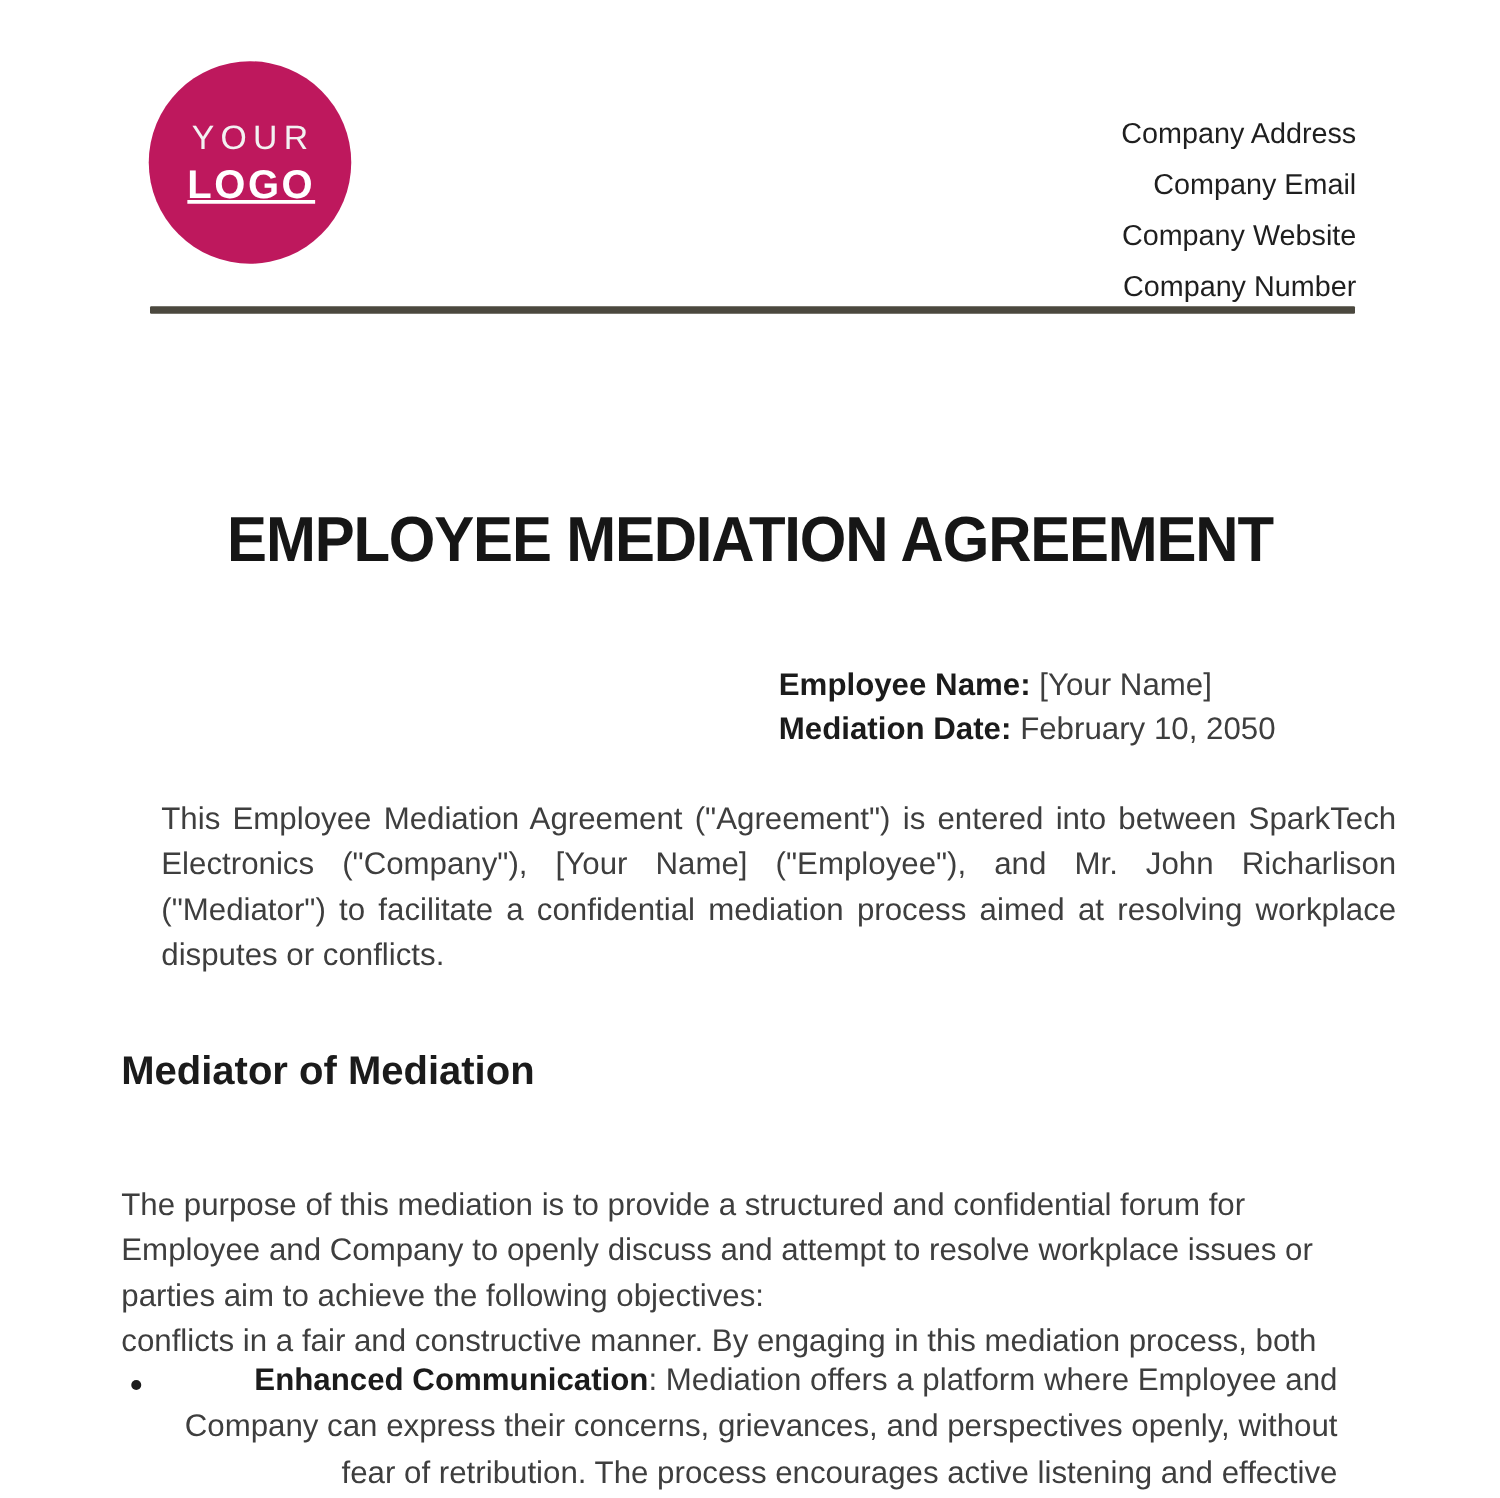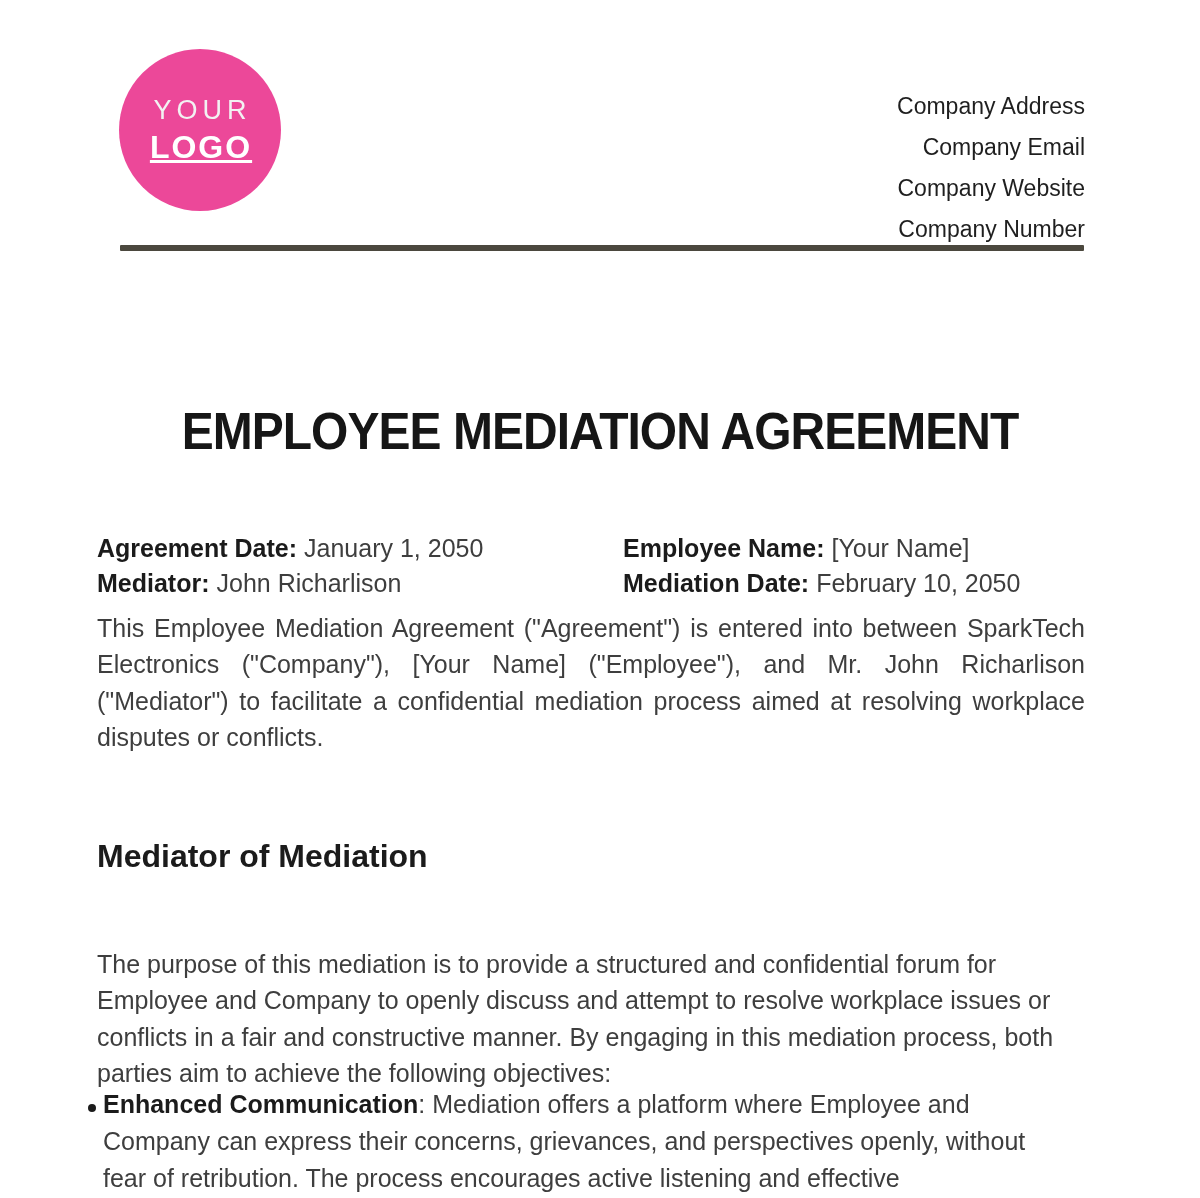--- a/index.html
+++ b/index.html
@@ -11,21 +11,21 @@
     overflow: hidden;
     font-family: "Liberation Sans", "DejaVu Sans", sans-serif;
   }
 
   
   .logo-circle {
     position: absolute;
     left: 119px; top: 49px;
     width: 162px; height: 162px;
     border-radius: 50%;
-    background: #ec4899;
+    background: #be185d;
     color: #ffffff;
     display: flex;
     flex-direction: column;
     align-items: center;
     justify-content: center;
     text-align: center;
   }
   .logo-your {
     font-size: 27px;
     font-weight: 400;
@@ -88,40 +88,41 @@
 
   
   .para {
     position: absolute;
     left: 97px;
     width: 988px;
     font-size: 25px;
     line-height: 36.4px;
     color: #3e3e3e;
   }
-  .intro-para { top: 610px; }
+  .intro-para { top: 637px; margin-left: 32px; }
   .intro-para > div { text-align: justify; text-align-last: justify; }
   .intro-para > div:last-child { text-align-last: left; }
   .body-para { top: 946px; }
 
   .section-heading {
     position: absolute;
     left: 97px; top: 836px;
     margin: 0;
     font-size: 32px;
     line-height: 40px;
     font-weight: 700;
     color: #1b1b1b;
   }
 
   
   .bullet-item {
     position: absolute;
-    left: 80px; top: 1086px;
+    left: 97px; top: 1086px;
     width: 973px;
+    text-align: right;
   }
   .bullet-dot {
     position: absolute;
     left: 8px; top: 18px;
     width: 8px; height: 8px;
     border-radius: 50%;
     background: #1b1b1b;
   }
   .bullet-text {
     margin-left: 23px;
@@ -145,28 +146,20 @@
       <div>Company Address</div>
       <div>Company Email</div>
       <div>Company Website</div>
       <div>Company Number</div>
     </div>
 
   <div class="divider"></div>
 
   <h1 class="doc-title">EMPLOYEE MEDIATION AGREEMENT</h1>
 
-  <div class="meta-col meta-left">
-    <div class="meta-row">
-      <span class="lbl">Agreement Date:</span><span class="val">January 1, 2050</span>
-    </div>
-    <div class="meta-row">
-      <span class="lbl">Mediator:</span><span class="val">John Richarlison</span>
-    </div>
-  </div>
 
   <div class="meta-col meta-right">
     <div class="meta-row">
       <span class="lbl">Employee Name:</span><span class="val">[Your Name]</span>
     </div>
     <div class="meta-row">
       <span class="lbl">Mediation Date:</span><span class="val">February 10, 2050</span>
     </div>
   </div>
 
@@ -175,22 +168,22 @@
       <div>Electronics ("Company"), [Your Name] ("Employee"), and Mr. John Richarlison</div>
       <div>("Mediator") to facilitate a confidential mediation process aimed at resolving workplace</div>
       <div>disputes or conflicts.</div>
     </div>
 
   <h2 class="section-heading">Mediator of Mediation</h2>
 
   <div class="para body-para">
       <div>The purpose of this mediation is to provide a structured and confidential forum for</div>
       <div>Employee and Company to openly discuss and attempt to resolve workplace issues or</div>
+      <div>parties aim to achieve the following objectives:</div>
       <div>conflicts in a fair and constructive manner. By engaging in this mediation process, both</div>
-      <div>parties aim to achieve the following objectives:</div>
     </div>
 
   <div class="bullet-item">
     <span class="bullet-dot"></span>
     <div class="bullet-text">
       <div class="bullet-line1"><span class="bullet-term">Enhanced Communication</span><span>: Mediation offers a platform where Employee and</span></div>
       <div class="bullet-cont">
           <div>Company can express their concerns, grievances, and perspectives openly, without</div>
           <div>fear of retribution. The process encourages active listening and effective</div>
         </div>

